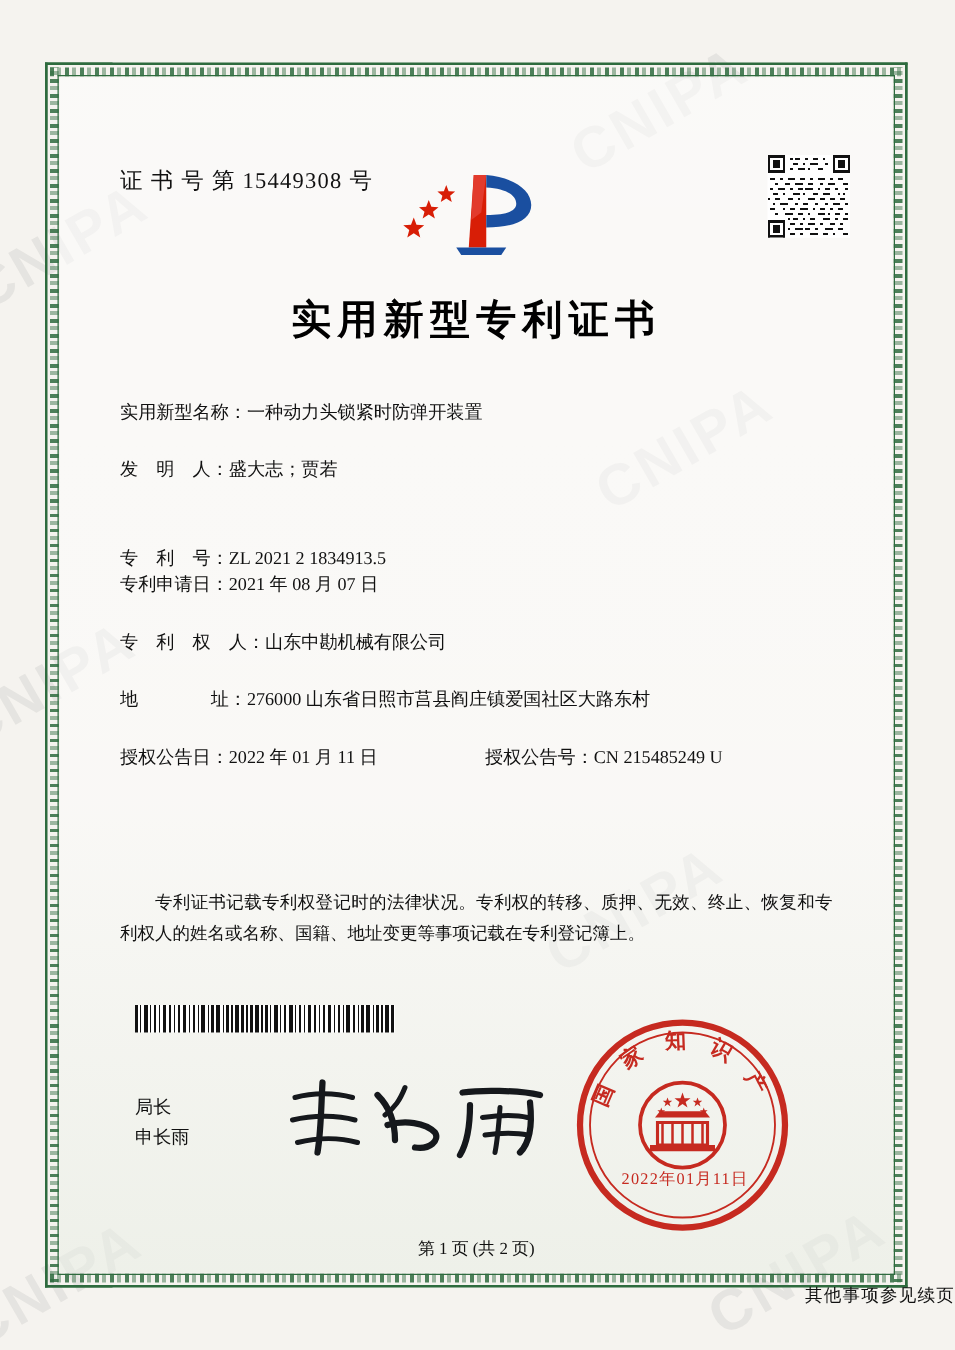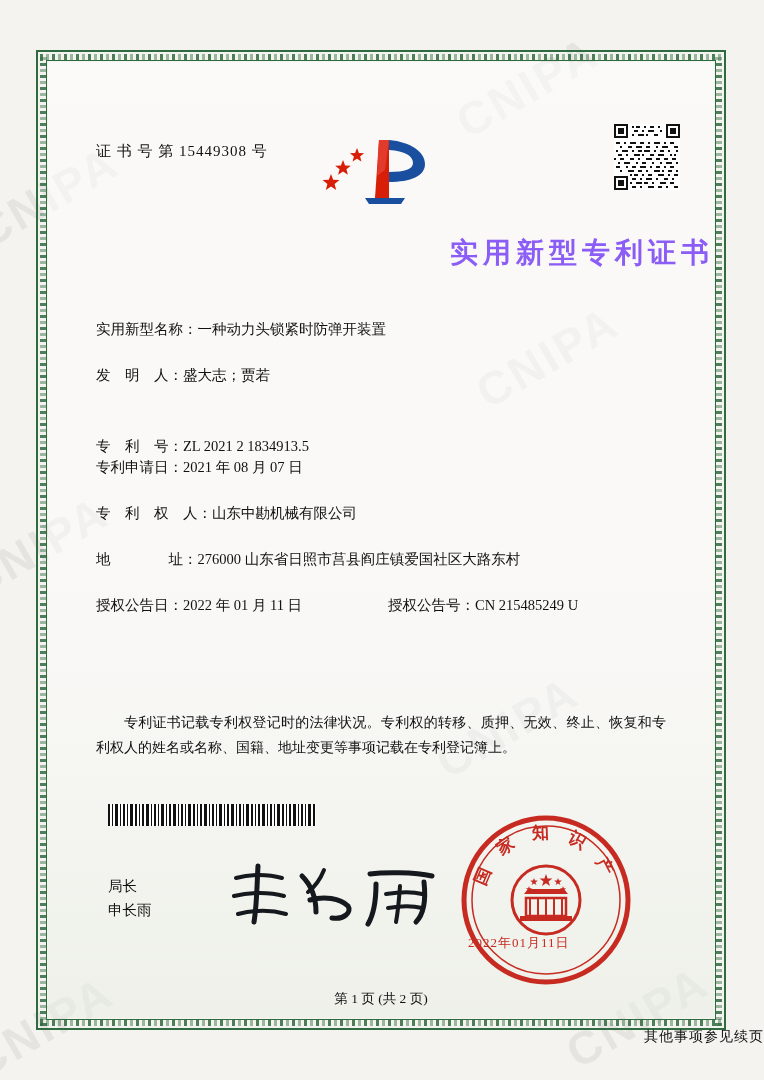--- a/index.html
+++ b/index.html
@@ -109,22 +109,22 @@
   
   #content {
     position: absolute;
     left: 48px; top: 62px;
     width: 666px; height: 956px;
   }
 
   #cert-number {
     position: absolute;
     left: 48px;
-    top: 80px;
-    font-size: 15px;
+    top: 70px;
+    font-size: 18px;
     color: #111;
     letter-spacing: 1px;
     white-space: nowrap;
   }
 
   
   #qr {
     position: absolute;
     right: 34px;
     top: 62px;
@@ -141,25 +141,25 @@
     top: 68px;
     transform: translateX(-50%);
     width: 120px;
     height: 78px;
   }
 
   #title {
     position: absolute;
     left: 0; right: 0;
     top: 172px;
-    text-align: right;
-    font-size: 28px;
+    text-align: center;
+    font-size: 32px;
     font-weight: bold;
     letter-spacing: 5px;
-    color: #8b5cf6;
+    color: #000000;
     font-family: "DejaVu Serif", serif;
   }
 
   .field {
     position: absolute;
     left: 48px;
     font-size: 14.5px;
     color: #111;
     white-space: nowrap;
   }
@@ -230,20 +230,21 @@
     left: 412px;
     top: 752px;
     width: 172px;
     height: 172px;
   }
   #seal-date {
     position: absolute;
     left: 420px;
     top: 872px;
     width: 160px;
+    text-align: center;
     color: #c62a20;
     font-size: 13px;
     letter-spacing: 1px;
   }
 
   #page-num {
     position: absolute;
     left: 0; right: 0;
     top: 928px;
     text-align: center;

